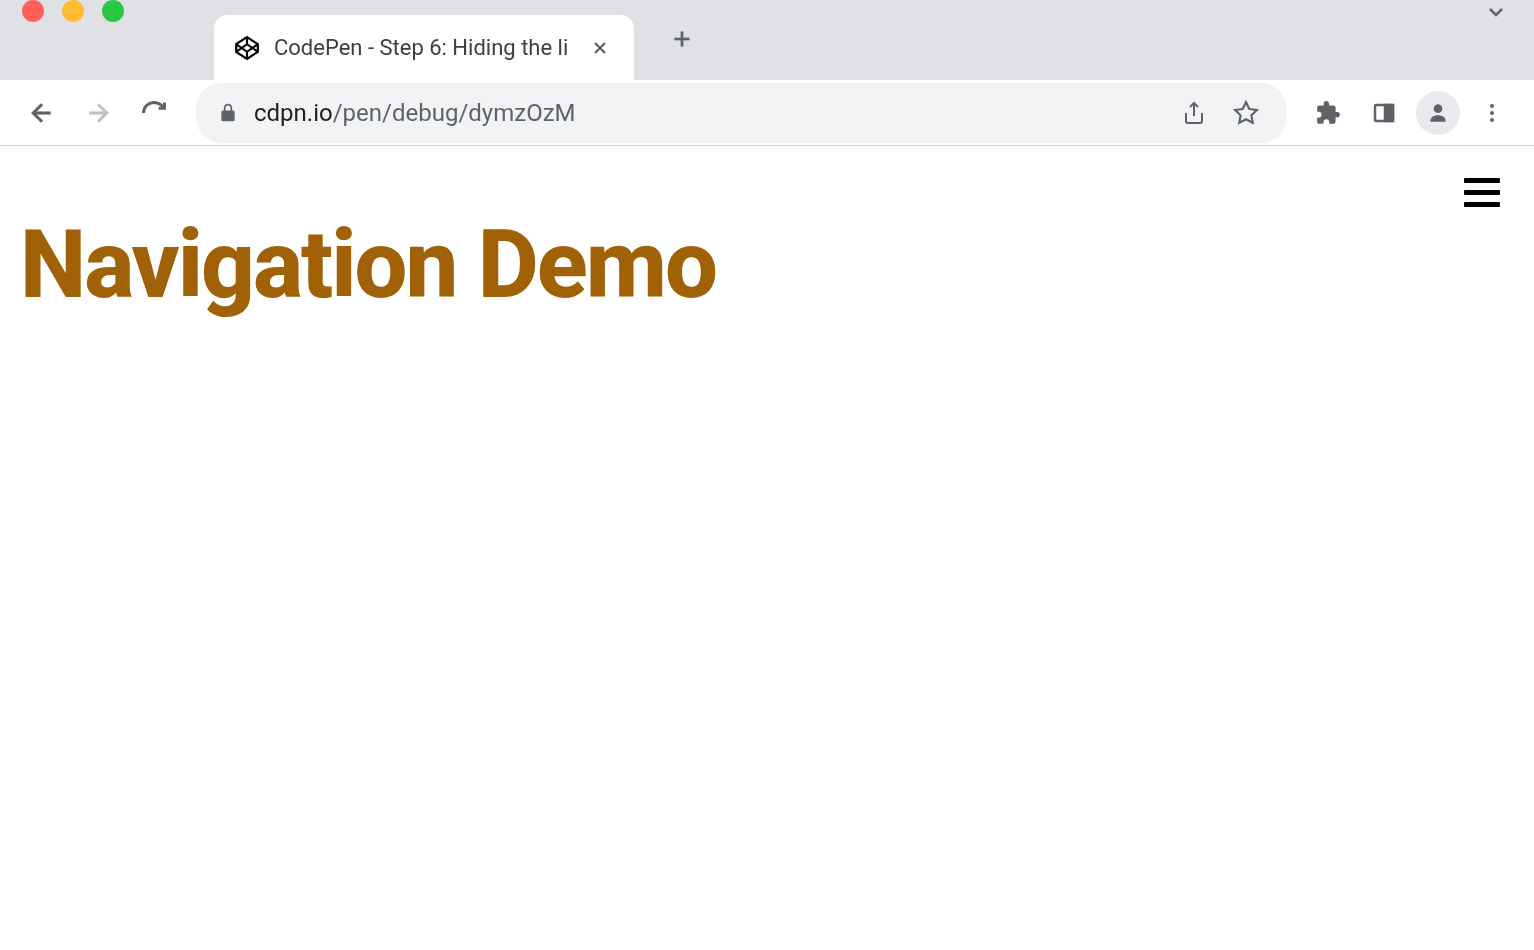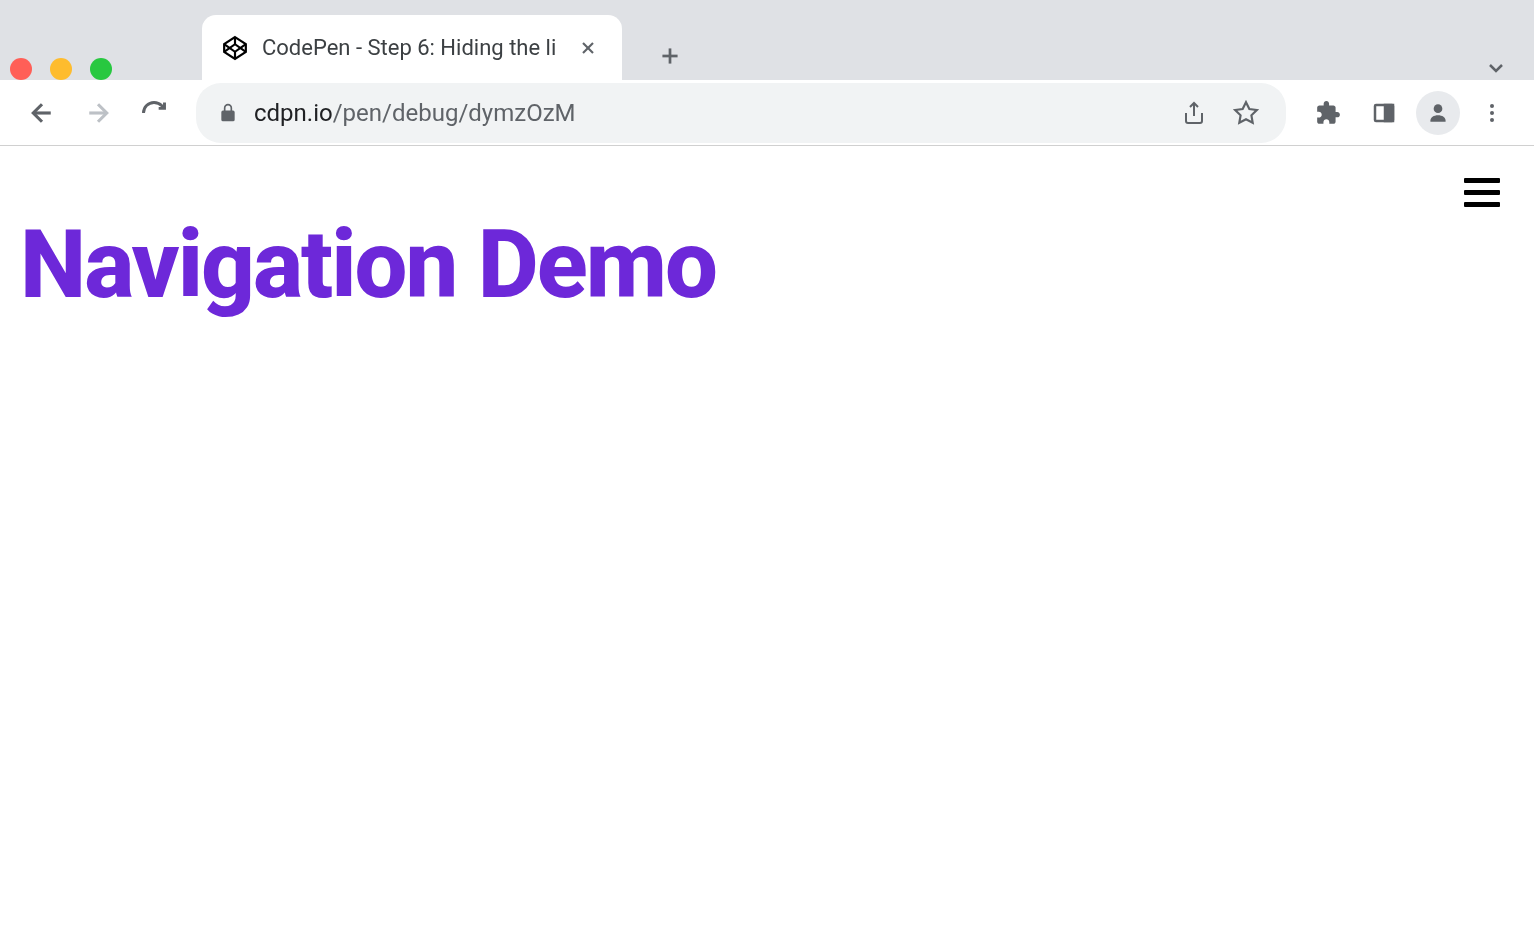--- a/index.html
+++ b/index.html
@@ -17,23 +17,23 @@
     }
     
     
     .browser-chrome {
       background: #dfe1e5;
       border-bottom: 1px solid #d0d0d0;
     }
     
     .tab-bar {
       display: flex;
-      align-items: flex-end;
+      align-items: flex-start;
       height: 80px;
-      padding-left: 10px;
+      padding-left: 22px;
       position: relative;
     }
     
     .traffic-lights {
       display: flex;
       gap: 18px;
       align-items: center;
       margin-right: 90px;
     }
     
@@ -212,21 +212,21 @@
     .hamburger-line {
       width: 36px;
       height: 5px;
       background: #000000;
       border-radius: 1px;
     }
     
     .page-heading {
       font-size: 94px;
       font-weight: 800;
-      color: #6d28d9;
+      color: #a16207;
       letter-spacing: -2px;
       margin-top: 48px;
       line-height: 1.1;
     }
   </style>
 </head>
 <body>
 
 <div class="browser-chrome">
   <div class="tab-bar">

